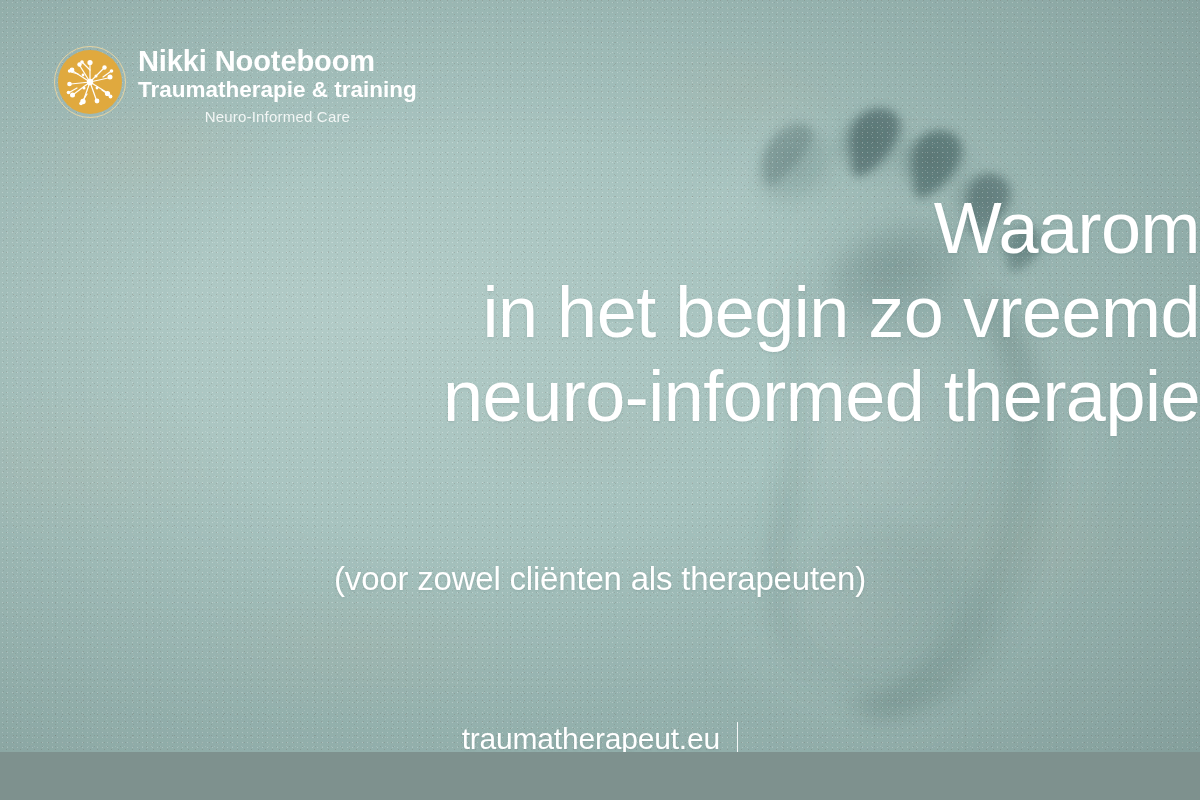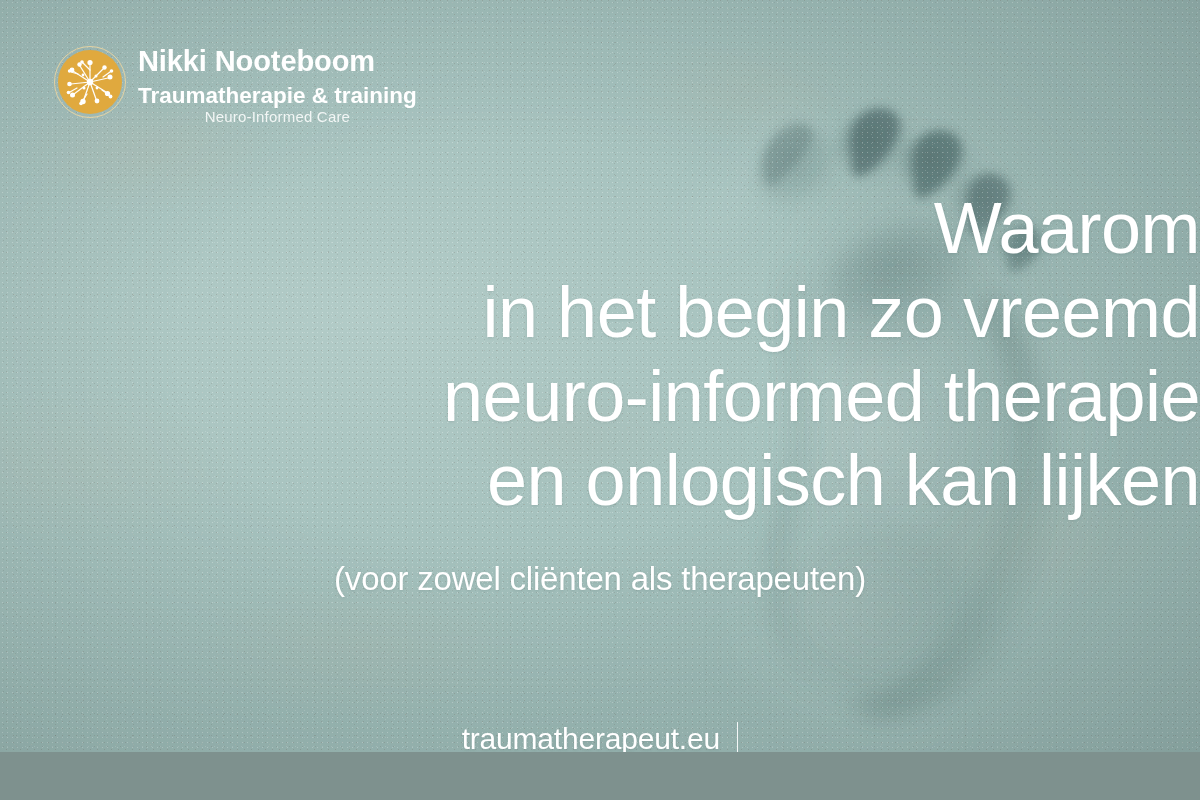--- a/index.html
+++ b/index.html
@@ -115,30 +115,30 @@
     color: #ffffff;
     letter-spacing: -0.1px;
     line-height: 1.05;
     white-space: nowrap;
   }
   .brand-tagline {
     font-size: 22.5px;
     font-weight: 700;
     color: #ffffff;
     line-height: 1.08;
-    margin-top: 8px;
+    margin-top: 2px;
     white-space: nowrap;
   }
   .brand-sub {
     font-size: 15px;
     font-weight: 400;
     color: #f2f6f5;
     text-align: center;
     line-height: 1.1;
-    margin-top: 0;
+    margin-top: 6px;
     letter-spacing: .2px;
     white-space: nowrap;
   }
 
   
   .headline {
     position: absolute;
     left: 0;
     right: 0;
     top: 186px;
@@ -360,21 +360,20 @@
       <div class="brand-name">Nikki Nooteboom</div>
       <div class="brand-tagline">Traumatherapie &amp; training</div>
       <div class="brand-sub">Neuro-Informed Care</div>
     </div>
   </div>
 
   <div class="headline">
     <div class="headline-line">Waarom</div>
     <div class="headline-line">in het begin zo vreemd</div>
     <div class="headline-line">neuro-informed therapie</div>
-    <div class="headline-line">en onlogisch kan lijken</div>
   </div>
 
   <div class="subhead">(voor zowel cliënten als therapeuten)</div>
 
   <div class="footer">
     <span>traumatherapeut.eu</span>
     <span class="footer-sep"></span>
   </div>
 
 </div>

